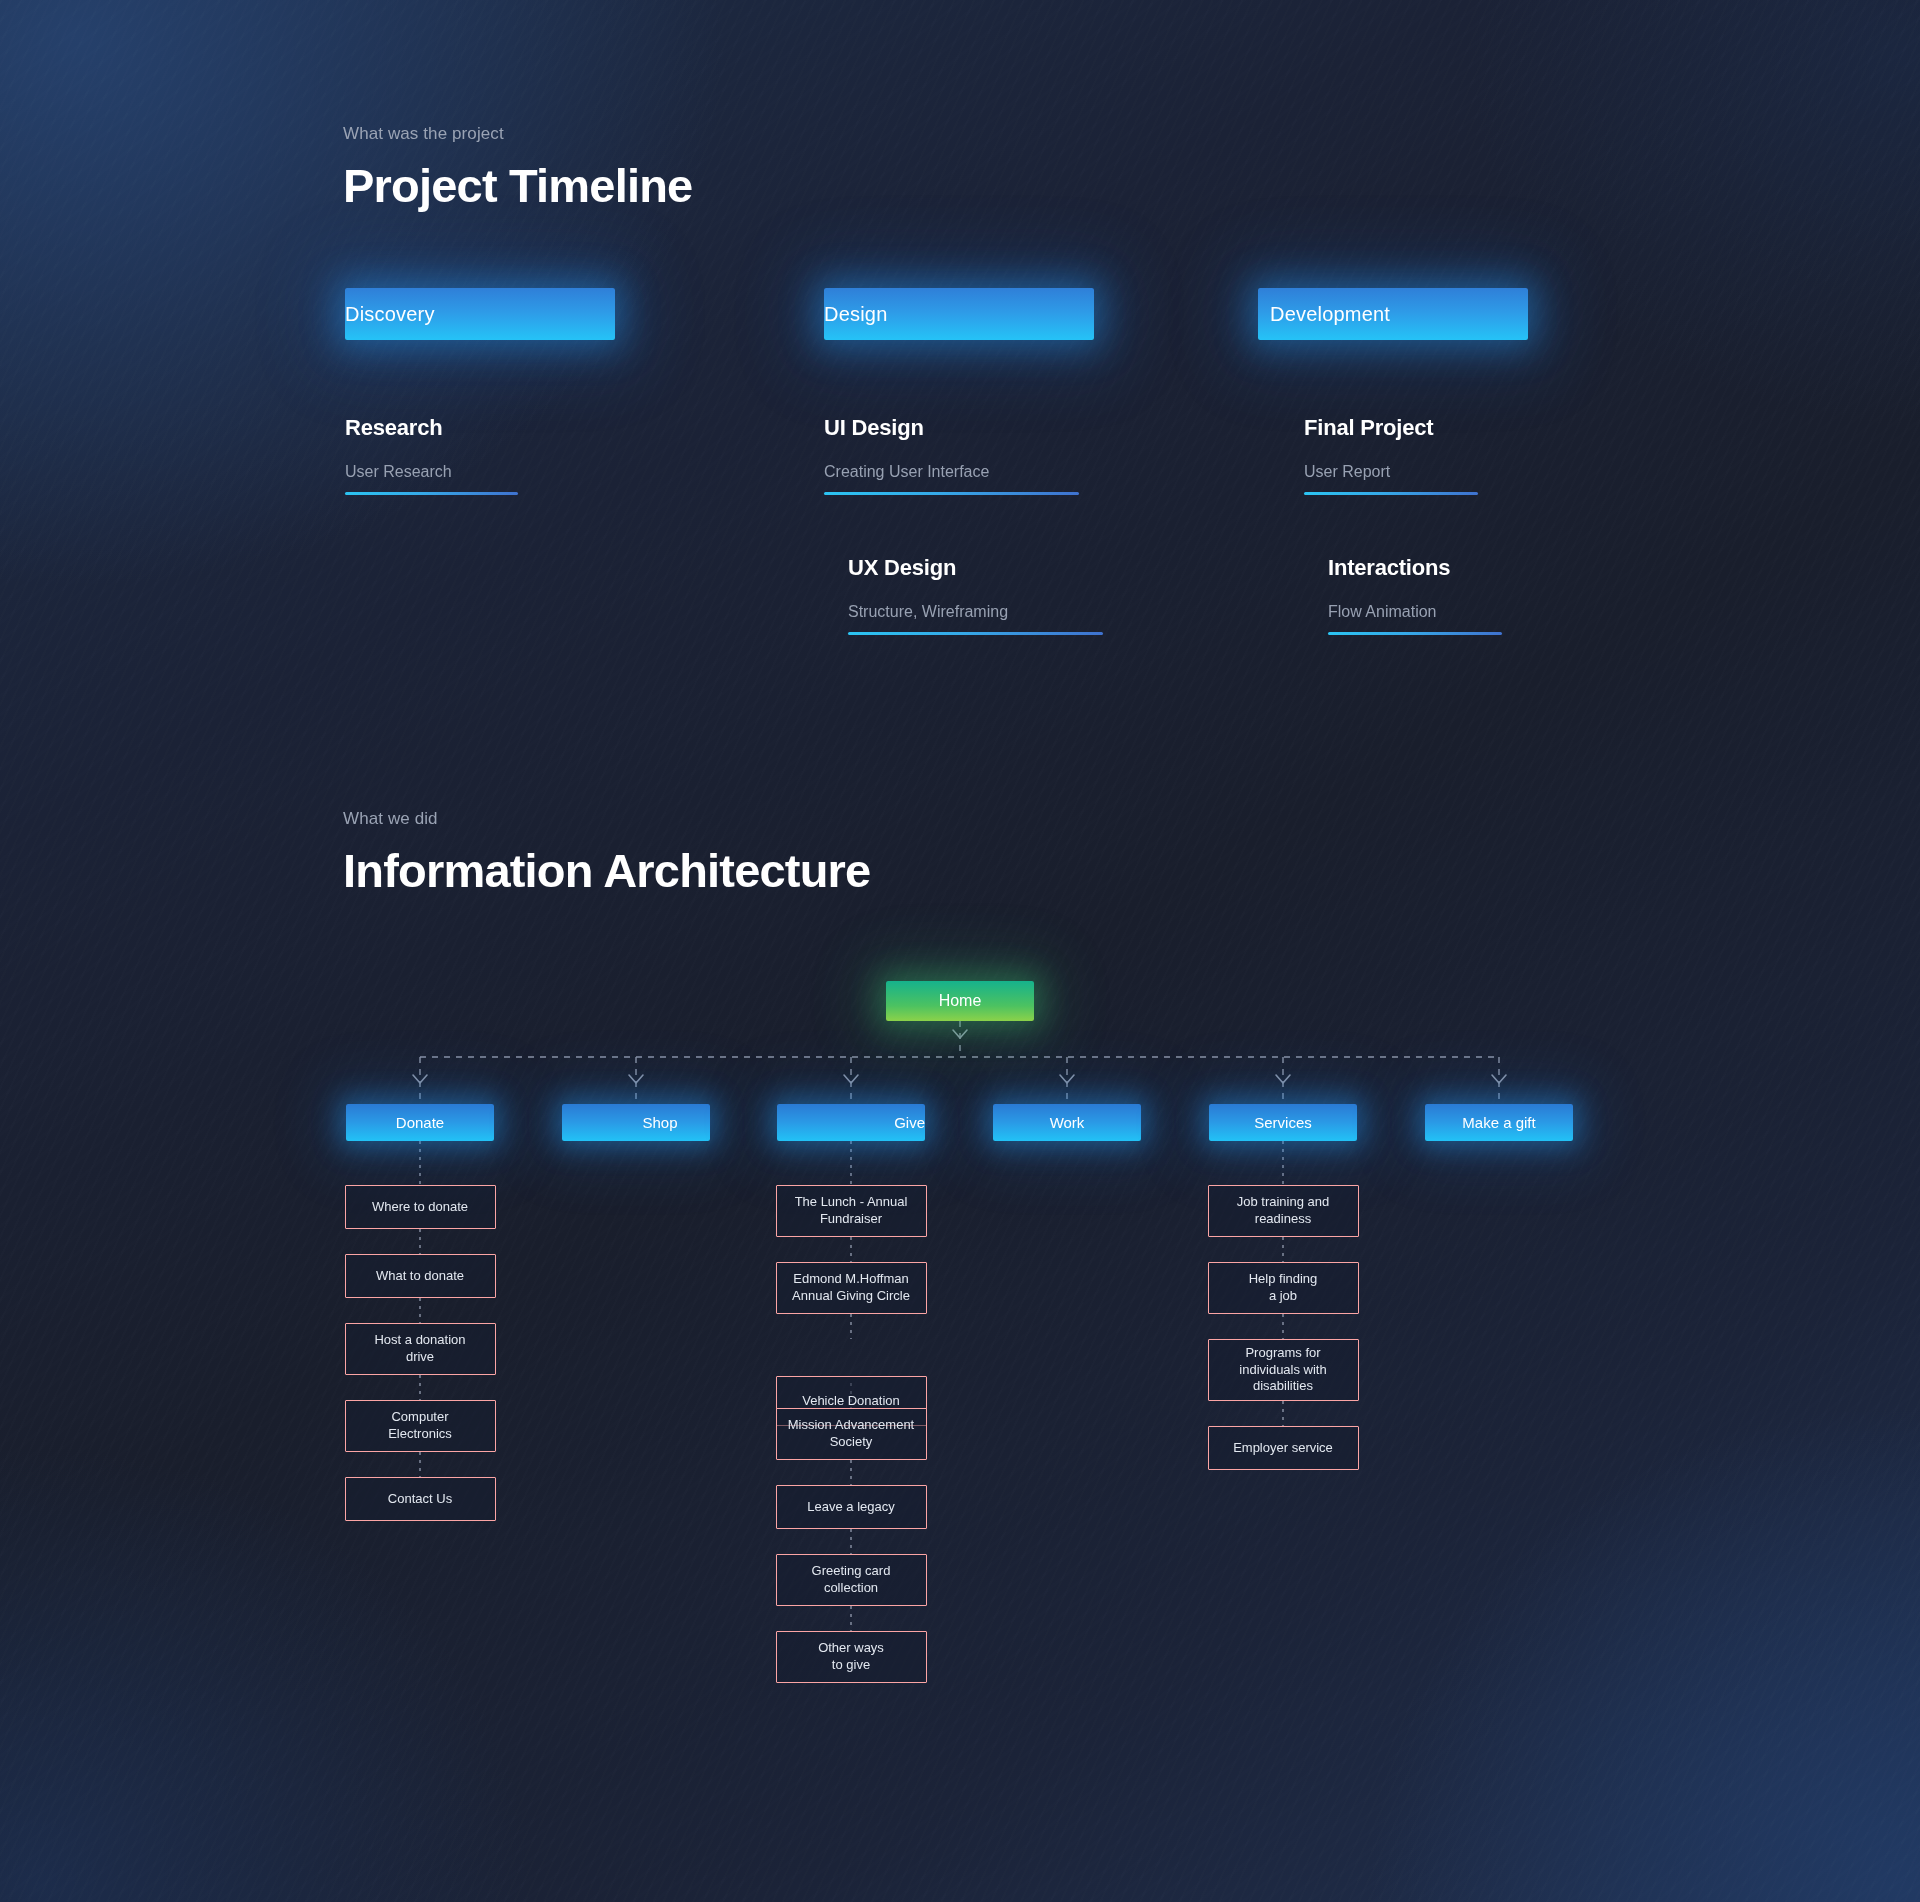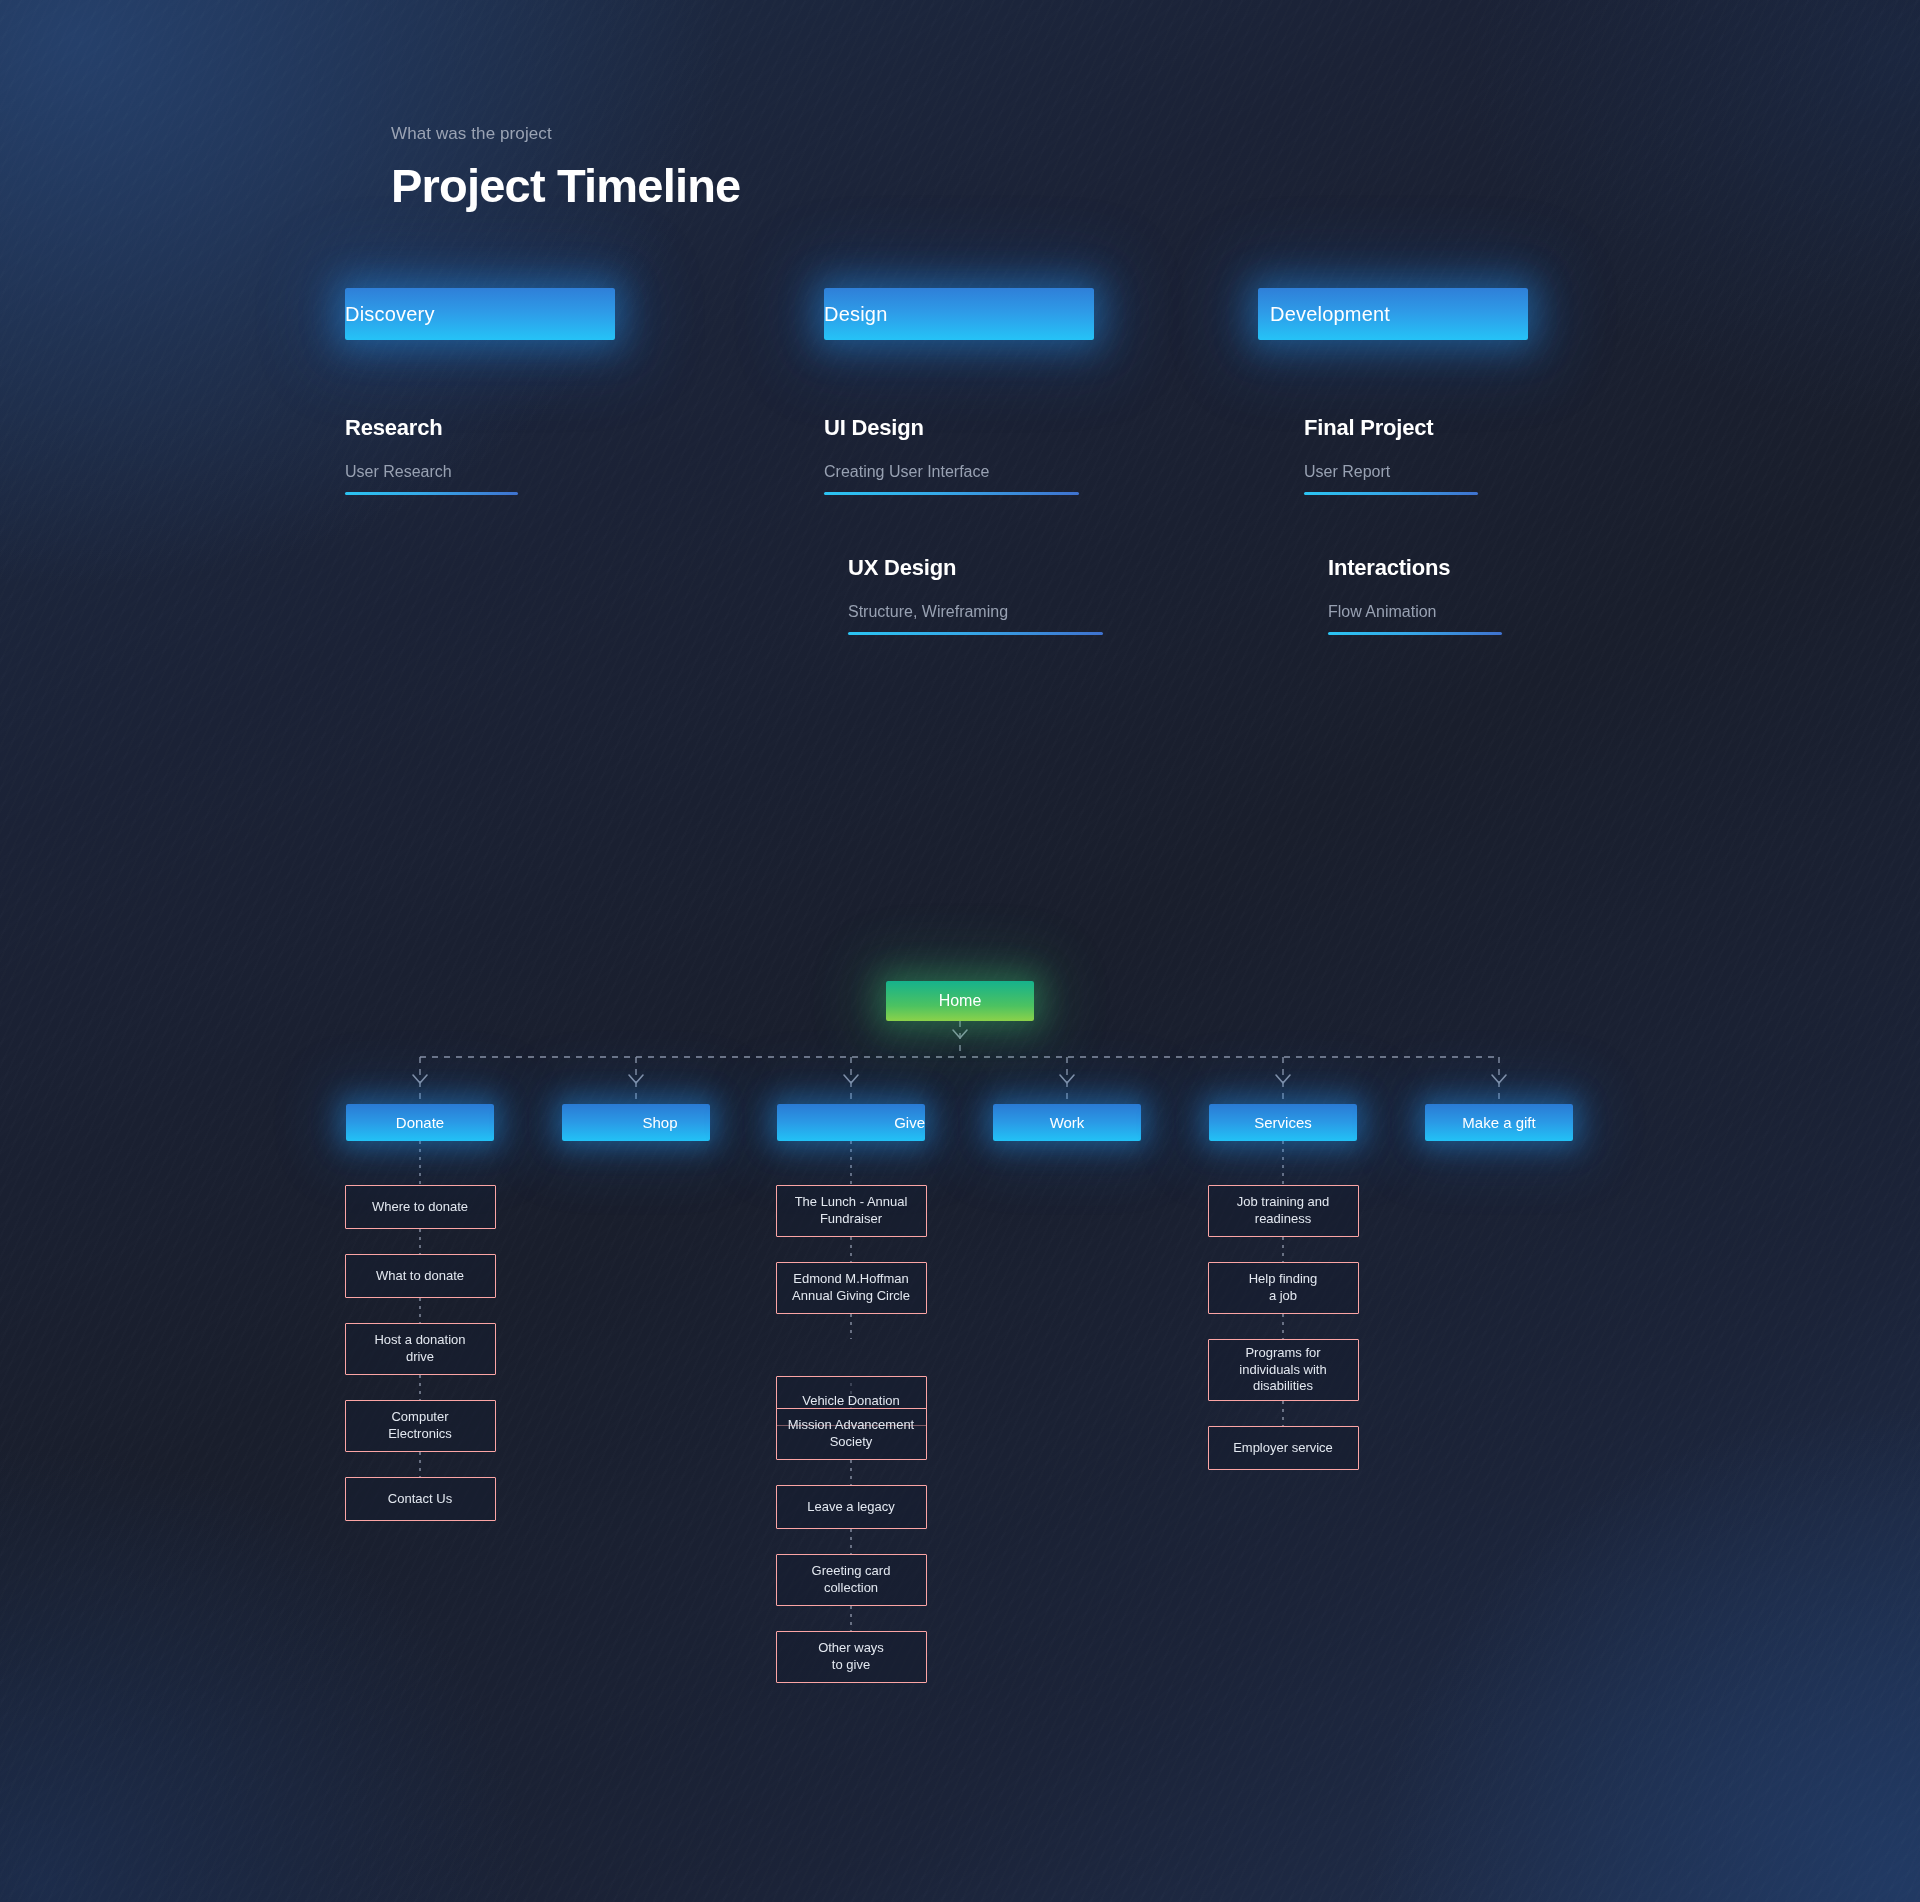--- a/index.html
+++ b/index.html
@@ -46,21 +46,21 @@
     font-weight: 400;
   }
   .section-title {
     font-size: 47px;
     font-weight: 700;
     color: #ffffff;
     letter-spacing: -0.8px;
     margin-top: 14px;
   }
 
-  #timeline-section { position: absolute; left: 343px; top: 124px; margin-left: 48px; }
+  #timeline-section { position: absolute; left: 343px; top: 124px; }
   #ia-section       { position: absolute; left: 343px; top: 809px; }
 
   
   .phase-chip {
     position: absolute;
     width: 270px;
     height: 52px;
     border-radius: 2px;
     background: linear-gradient(to bottom, #2f7fd8 0%, #2e9ce8 48%, #25c3f7 100%);
     box-shadow:
@@ -189,20 +189,24 @@
         <div class="tl-item-sub">Structure, Wireframing</div>
         <div class="tl-item-rule" style="width: 255px;"></div>
       </div>
       <div class="tl-item" style="left: 1328px; top: 555px;">
         <div class="tl-item-title">Interactions</div>
         <div class="tl-item-sub">Flow Animation</div>
         <div class="tl-item-rule" style="width: 174px;"></div>
       </div>
     </div>
 
+  <div id="ia-section">
+    <div class="section-eyebrow">What we did</div>
+    <div class="section-title">Information Architecture</div>
+  </div>
 
   <div id="sitemap">
     <svg id="sitemap-svg" width="1920" height="1902">
         <line x1="960" y1="1021" x2="960" y2="1057" stroke="#8a93a6" stroke-width="1.4" stroke-dasharray="6 6"></line>
         <path d="M 953 1030 L 960 1038 L 967 1030" fill="none" stroke="#8a93a6" stroke-width="1.6" stroke-linecap="round" stroke-linejoin="round"></path>
         <line x1="420" y1="1057" x2="1499" y2="1057" stroke="#8a93a6" stroke-width="1.4" stroke-dasharray="6 6"></line>
         <line x1="420" y1="1057" x2="420" y2="1104" stroke="#8a93a6" stroke-width="1.4" stroke-dasharray="6 6"></line>
         <path d="M 413 1075 L 420 1083 L 427 1075" fill="none" stroke="#8a93a6" stroke-width="1.6" stroke-linecap="round" stroke-linejoin="round"></path>
         <line x1="420" y1="1141" x2="420" y2="1185" stroke="#8a93a6" stroke-width="1.4" stroke-dasharray="3 5"></line>
         <line x1="420" y1="1229" x2="420" y2="1254" stroke="#8a93a6" stroke-width="1.4" stroke-dasharray="3 5"></line>

